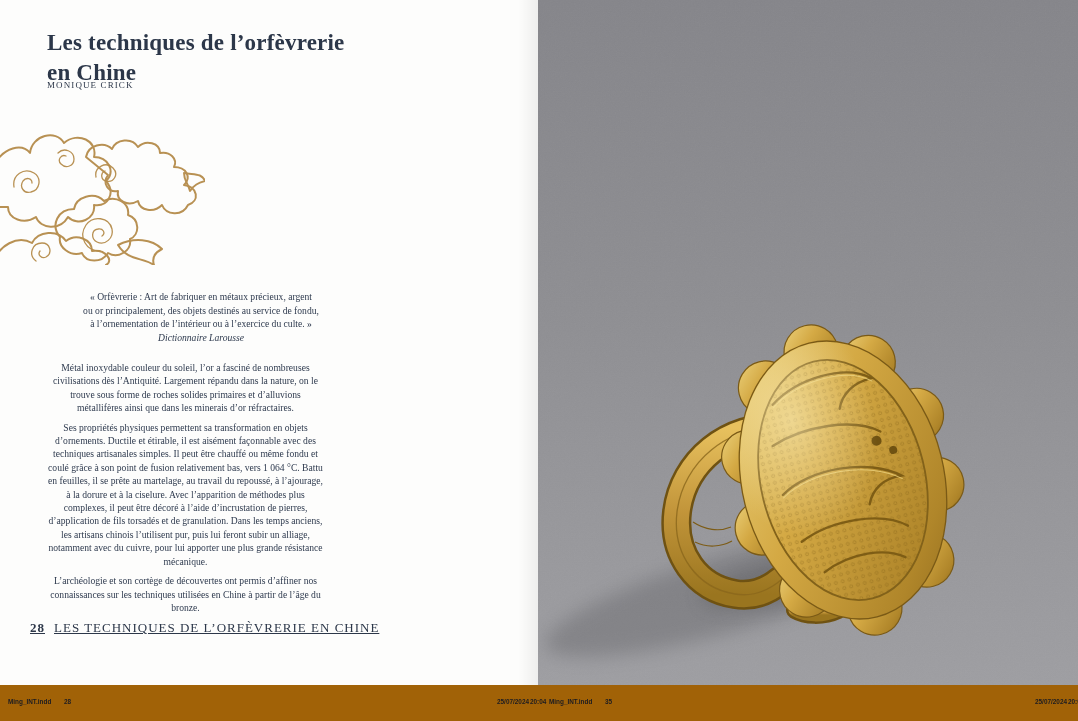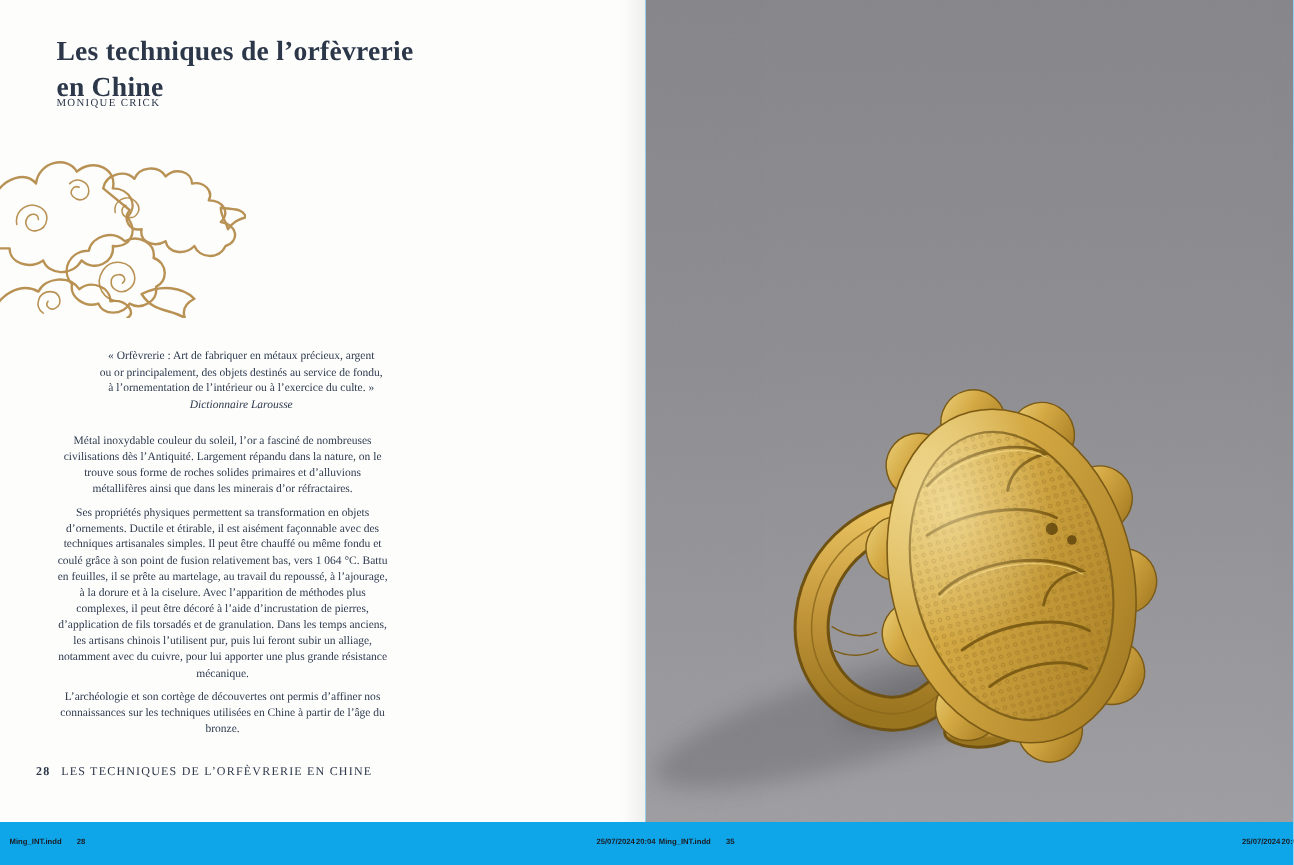--- a/index.html
+++ b/index.html
@@ -1,36 +1,36 @@
 <!DOCTYPE html>
 <html><head>
 <meta charset="utf-8">
 <style>
   html,body{margin:0;padding:0;background:#ffffff;}
   #stage{
     position:relative;width:1078px;height:721px;overflow:hidden;
-    background:#0ea5e9;font-family:"Liberation Serif",serif;color:#2e3a4e;
+    background:#a16207;font-family:"Liberation Serif",serif;color:#2e3a4e;
   }
   
   .left-page{position:absolute;left:0;top:0;width:538px;height:685px;background:#fdfdfc;}
   .spine-shade{position:absolute;left:518px;top:0;width:20px;height:685px;
     background:linear-gradient(90deg,rgba(0,0,0,0),rgba(0,0,0,0.06));}
   .title{position:absolute;left:47px;top:28px;font-size:23px;line-height:30px;
     color:#2c3749;letter-spacing:.2px;font-weight:600;}
   .author{position:absolute;left:47px;top:80px;font-size:9px;font-weight:normal;
     letter-spacing:1.1px;color:#2c3749;}
   .ornament{position:absolute;left:0;top:113px;width:205px;height:152px;}
   .quote{position:absolute;left:60px;top:290px;width:282px;text-align:center;
     font-size:9.6px;line-height:13.6px;color:#2e3a4e;}
   .quote .attr{font-style:italic;}
   .bodycol{position:absolute;left:47px;top:361px;width:277px;
     font-size:9.6px;line-height:13.4px;color:#2e3a4e;text-align:left;}
   .bodycol p{margin:0 0 6px 0;text-align:center;}
-  .footer{position:absolute;left:30px;top:638px;font-size:10px;letter-spacing:1px;
-    color:#2c3749;white-space:nowrap;}
+  .footer{position:absolute;left:30px;top:620px;font-size:13px;letter-spacing:1px;
+    color:#2c3749;white-space:nowrap;text-decoration:underline;}
   .footer .pagenum{font-weight:bold;margin-right:9px;}
   
   .photo{position:absolute;left:538px;top:0;width:540px;height:685px;overflow:hidden;}
   
   .slug{position:absolute;top:698px;left:0;width:1078px;height:14px;
     font-family:"Liberation Sans",sans-serif;font-size:6.4px;font-weight:bold;
     color:#1c1c22;}
   .slug span{position:absolute;white-space:nowrap;}
   .slug .s-lfile{left:8px;}  .slug .s-lpage{left:64px;}
   .slug .s-cdate{left:497px;} .slug .s-ctime{left:530px;}

